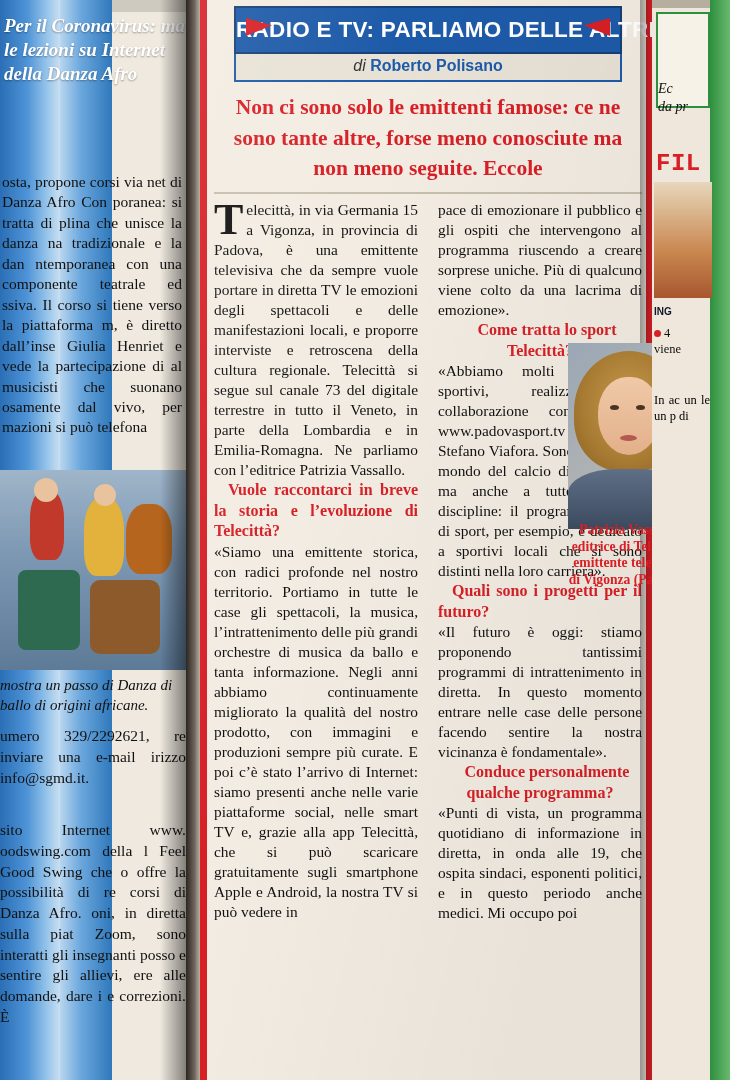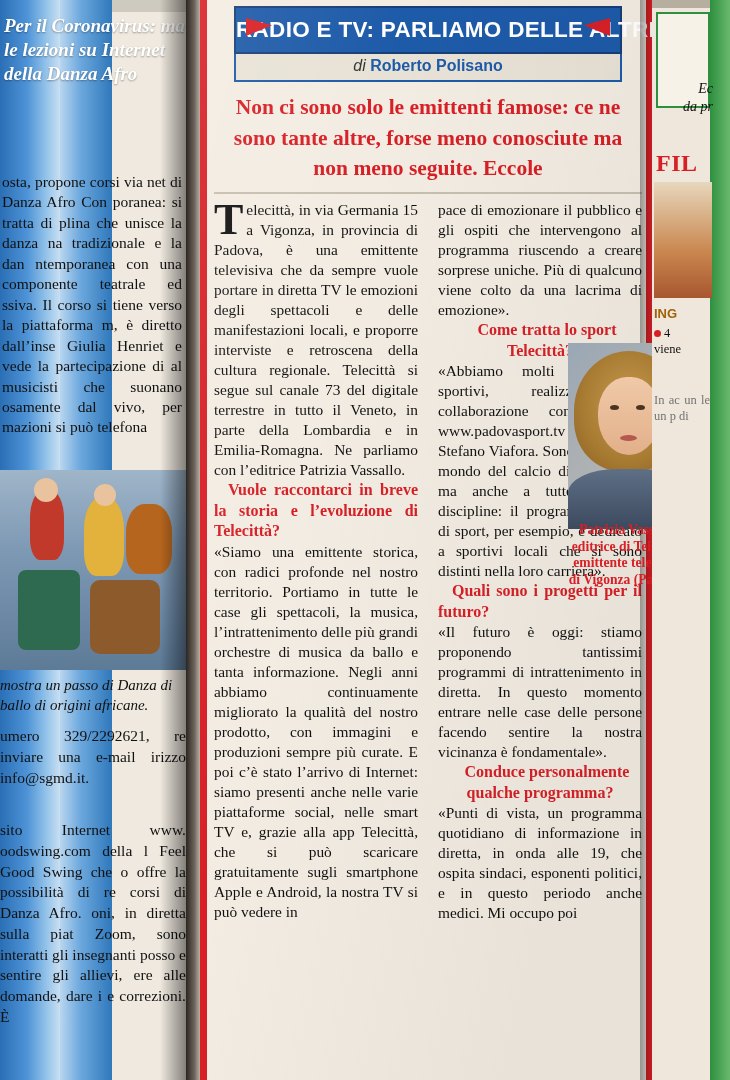--- a/index.html
+++ b/index.html
@@ -204,47 +204,47 @@
   .rp-green {
     position:absolute; left:58px; top:0; width:20px; height:1080px;
     background:linear-gradient(90deg,#2e8f3f 0%, #69b96e 100%);
   }
   .rp-hdrbox {
     position:absolute; left:4px; top:12px; width:54px; height:96px;
     background:#f7f2e8; border:2px solid #2e8f3f;
   }
   .rp-hdr {
     position:absolute; left:6px; top:80px; width:55px;
-    font-size:14px; line-height:1.25; color:#111; font-style:italic;text-align:right;
+    font-size:14px; line-height:1.25; color:#111; font-style:italic;
   }
   .rp-fil {
     position:absolute; left:4px; top:150px; width:56px;
-    font-family:Liberation Serif, serif;
+    font-family:Liberation Mono, monospace;
     color:#d81f26; font-weight:bold; font-size:24px; letter-spacing:.5px;
   }
   .rp-photo {
     position:absolute; left:2px; top:182px; width:58px; height:116px;
     background:linear-gradient(180deg,#e7d7bc 0%, #c9874f 60%, #a8562f 100%);
   }
   .rp-ing {
     position:absolute; left:2px; top:306px; width:58px;
     font-family:"Liberation Sans", sans-serif;
-    font-weight:bold; font-size:13px; color:#a16207;
+    font-weight:bold; font-size:10px; color:#0f172a;
   }
   .rp-bullet {
     position:absolute; left:2px; top:326px; width:58px;
     font-size:12.5px; line-height:1.25; color:#111;
   }
   .rp-dot {
     display:inline-block; width:7px; height:7px; border-radius:50%;
     background:#d81f26; margin-right:3px;
   }
   .rp-body {
     position:absolute; left:2px; top:392px; width:56px;
-    font-size:12.5px; line-height:1.3; color:#737373; text-align:justify;
+    font-size:12.5px; line-height:1.3; color:#000000; text-align:justify;
   }
 
   
   .fold-shadow {
     position:absolute; left:640px; top:0; width:14px; height:1080px;
     background:linear-gradient(90deg, rgba(0,0,0,.35) 0%, rgba(0,0,0,0) 100%);
     pointer-events:none;
   }
   .page-sheen {
     position:absolute; inset:0; pointer-events:none;

